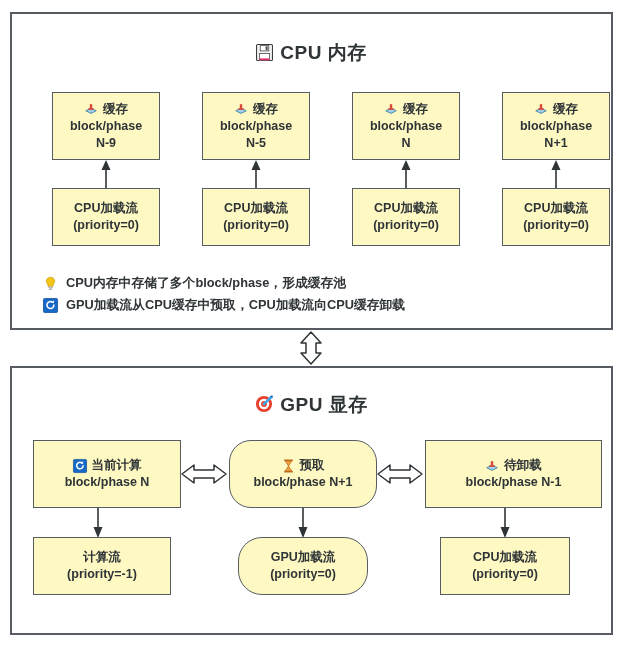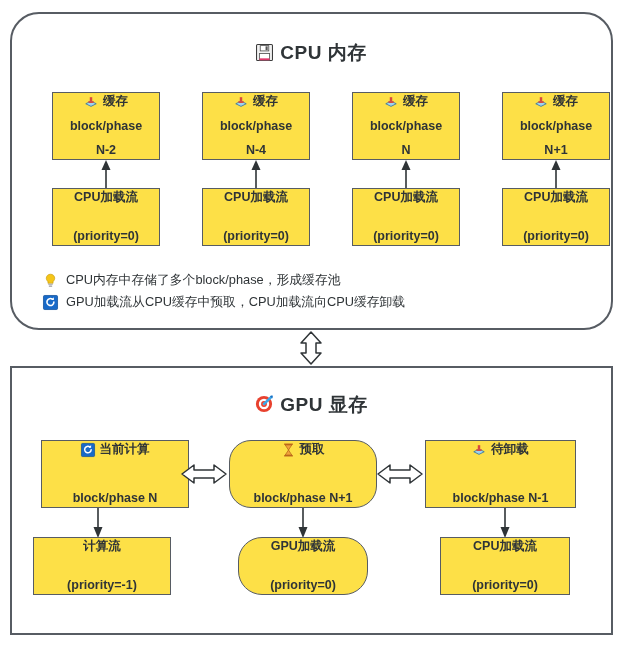--- a/index.html
+++ b/index.html
@@ -27,21 +27,20 @@
     position: absolute;
     box-sizing: border-box;
     border: 2px solid #575c63;
     background: #ffffff;
   }
   #cpu-panel {
     left: 10px;
     top: 12px;
     width: 603px;
     height: 318px;
-    border-radius: 29px;
   }
   #gpu-panel {
     left: 10px;
     top: 366px;
     width: 603px;
     height: 269px;
   }
 
   .panel-title {
     position: absolute;
@@ -61,25 +60,25 @@
     display: inline-block;
     vertical-align: -2px;
     margin-right: 7px;
   }
 
   
   .node {
     position: absolute;
     box-sizing: border-box;
     border: 1.6px solid #575c63;
-    background: #fde047;
+    background: #fef9c3;
     display: flex;
     flex-direction: column;
     align-items: center;
-    justify-content: space-between;
+    justify-content: center;
     font-size: 12.5px;
     font-weight: bold;
     line-height: 17px;
     color: #2f3437;
     text-align: center;
     white-space: nowrap;
   }
   .node .line {
     display: block;
   }
@@ -118,24 +117,25 @@
 
   
   #notes {
     position: absolute;
     left: 30px;
     top: 258px;
     width: 560px;
   }
   .note-row {
     display: flex;
+    align-items: center;
     gap: 8px;
     height: 22px;
     font-size: 12.8px;
-    font-weight: normal;
+    font-weight: bold;
     color: #2f3437;
     white-space: nowrap;
   }
   .note-icon {
     width: 16px;
     height: 16px;
     flex: 0 0 16px;
     display: flex;
     align-items: center;
     justify-content: center;
@@ -145,23 +145,23 @@
   #panel-link {
     position: absolute;
     left: 296px;
     top: 332px;
     width: 30px;
     height: 32px;
   }
 
   
   .gpu-box { height: 68px; top: 440px; }
-  #gpu-current  { left: 41px;  width: 148px; }
+  #gpu-current  { left: 33px;  width: 148px; }
   #gpu-prefetch { left: 229px; width: 148px; border-radius: 22px; }
-  #gpu-evict    { left: 425px; width: 151px; }
+  #gpu-evict    { left: 425px; width: 177px; }
 
   
   .gpu-stream-box { height: 58px; top: 537px; }
   #gpustream-0 { left: 33px;  width: 138px; }
   #gpustream-1 { left: 238px; width: 130px; border-radius: 24px; }
   #gpustream-2 { left: 440px; width: 130px; }
 
   
   .h-arrow {
     position: absolute;
@@ -209,36 +209,36 @@
         <span>
           <svg width="14" height="14" viewBox="0 0 16 16">
             <path d="M2 10 L8 7 L14 10 L8 13 Z" fill="#9fd4ef" stroke="#2f6f96" stroke-width="0.9"></path>
             <rect x="6.6" y="2.5" width="2.8" height="5" fill="#d94a3d"></rect>
             <path d="M4.6 7.2 L11.4 7.2 L10.4 9.2 L5.6 9.2 Z" fill="#d94a3d"></path>
           </svg>
         </span>
         <span>缓存</span>
       </span>
       <span class="line">block/phase</span>
-      <span class="line">N-2</span>
+      <span class="line">N-9</span>
     </div>
 
     <div class="node cache-box" id="cache-1">
       <span class="head">
         <span>
           <svg width="14" height="14" viewBox="0 0 16 16">
             <path d="M2 10 L8 7 L14 10 L8 13 Z" fill="#9fd4ef" stroke="#2f6f96" stroke-width="0.9"></path>
             <rect x="6.6" y="2.5" width="2.8" height="5" fill="#d94a3d"></rect>
             <path d="M4.6 7.2 L11.4 7.2 L10.4 9.2 L5.6 9.2 Z" fill="#d94a3d"></path>
           </svg>
         </span>
         <span>缓存</span>
       </span>
       <span class="line">block/phase</span>
-      <span class="line">N-4</span>
+      <span class="line">N-5</span>
     </div>
 
     <div class="node cache-box" id="cache-2">
       <span class="head">
         <span>
           <svg width="14" height="14" viewBox="0 0 16 16">
             <path d="M2 10 L8 7 L14 10 L8 13 Z" fill="#9fd4ef" stroke="#2f6f96" stroke-width="0.9"></path>
             <rect x="6.6" y="2.5" width="2.8" height="5" fill="#d94a3d"></rect>
             <path d="M4.6 7.2 L11.4 7.2 L10.4 9.2 L5.6 9.2 Z" fill="#d94a3d"></path>
           </svg>

